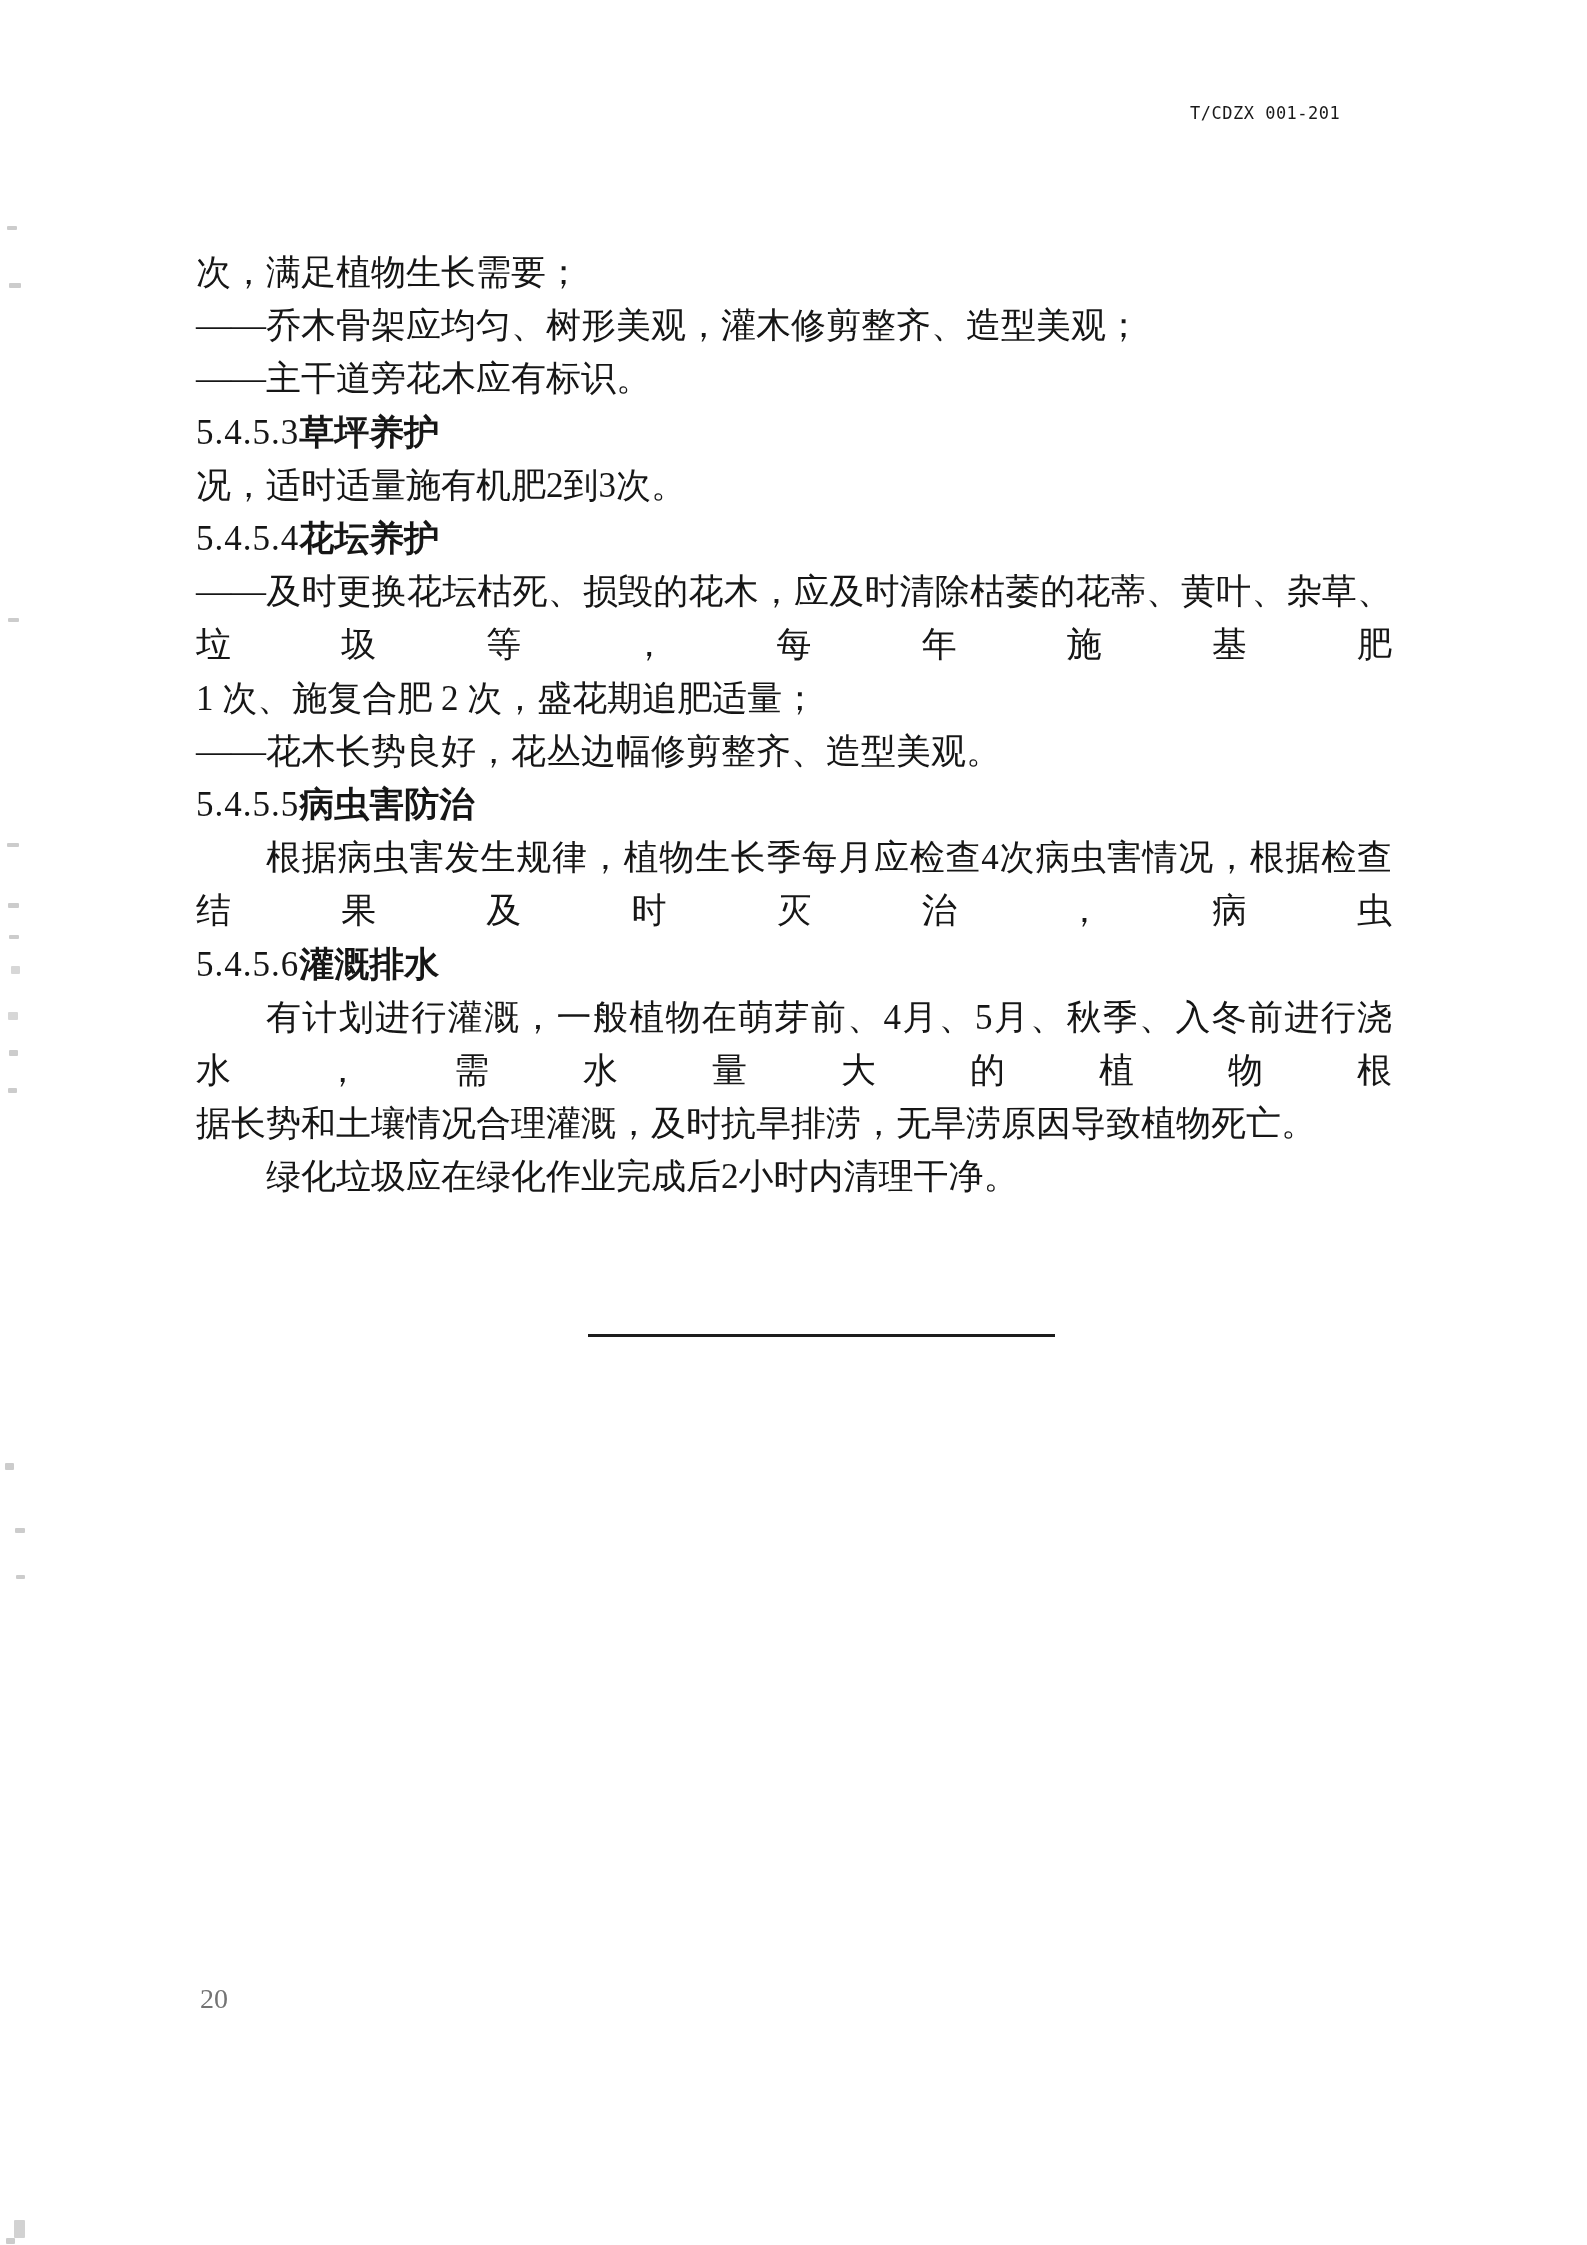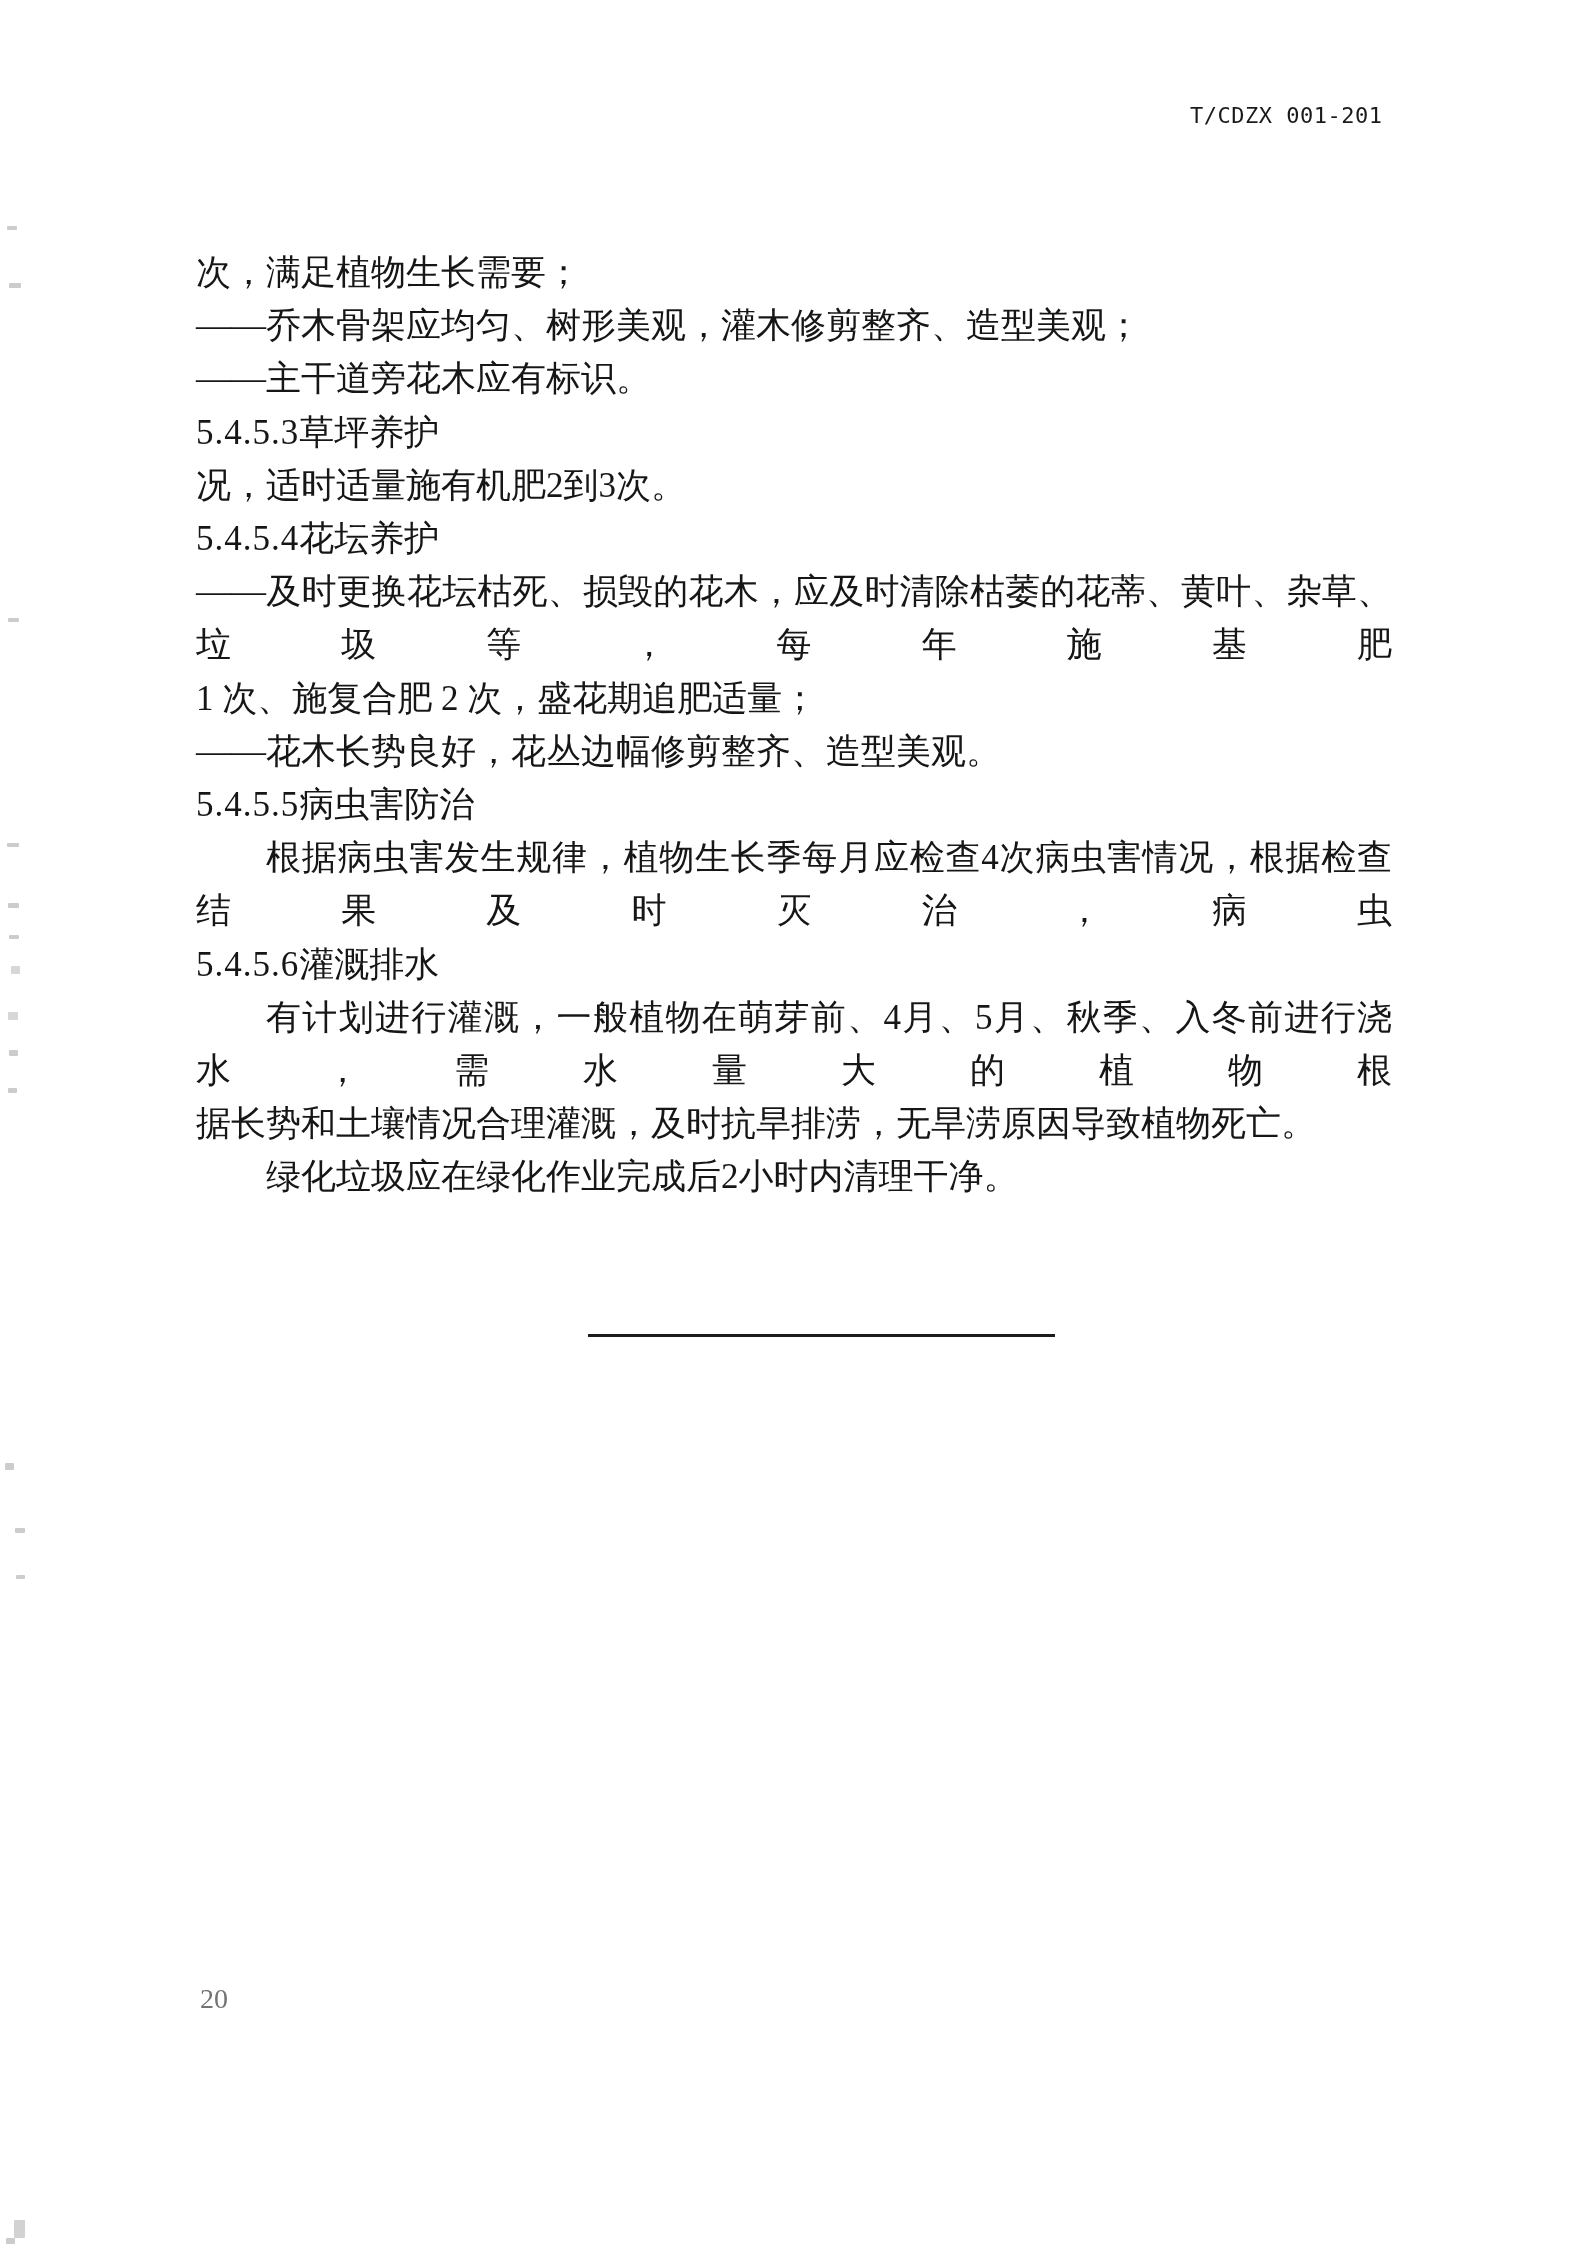--- a/index.html
+++ b/index.html
@@ -14,21 +14,21 @@
     background: #ffffff;
     font-family: "Liberation Serif", "DejaVu Serif", serif;
     color: #161616;
     overflow: hidden;
   }
   .header-code {
     position: absolute;
     top: 103px;
     left: 1190px;
     font-family: "DejaVu Sans Mono", "Liberation Mono", monospace;
-    font-size: 22px;
+    font-size: 17px;
     letter-spacing: 0.5px;
     color: #1a1a1a;
     white-space: nowrap;
   }
   .content {
     position: absolute;
     left: 196px;
     top: 246px;
     width: 1196px;
     font-size: 35px;
@@ -43,21 +43,21 @@
   }
   .line.fill {
     text-align: justify;
     text-align-last: justify;
   }
   .line.heading .hnum {
     font-family: Liberation Serif, serif;
     letter-spacing: 1px;
   }
   .line.heading .htitle {
-    font-weight: 400;
+    font-weight: 700;
   }
   .separator-rule {
     position: absolute;
     left: 588px;
     top: 1334px;
     width: 467px;
     height: 3px;
     background: #1c1c1c;
   }
   .page-number {

